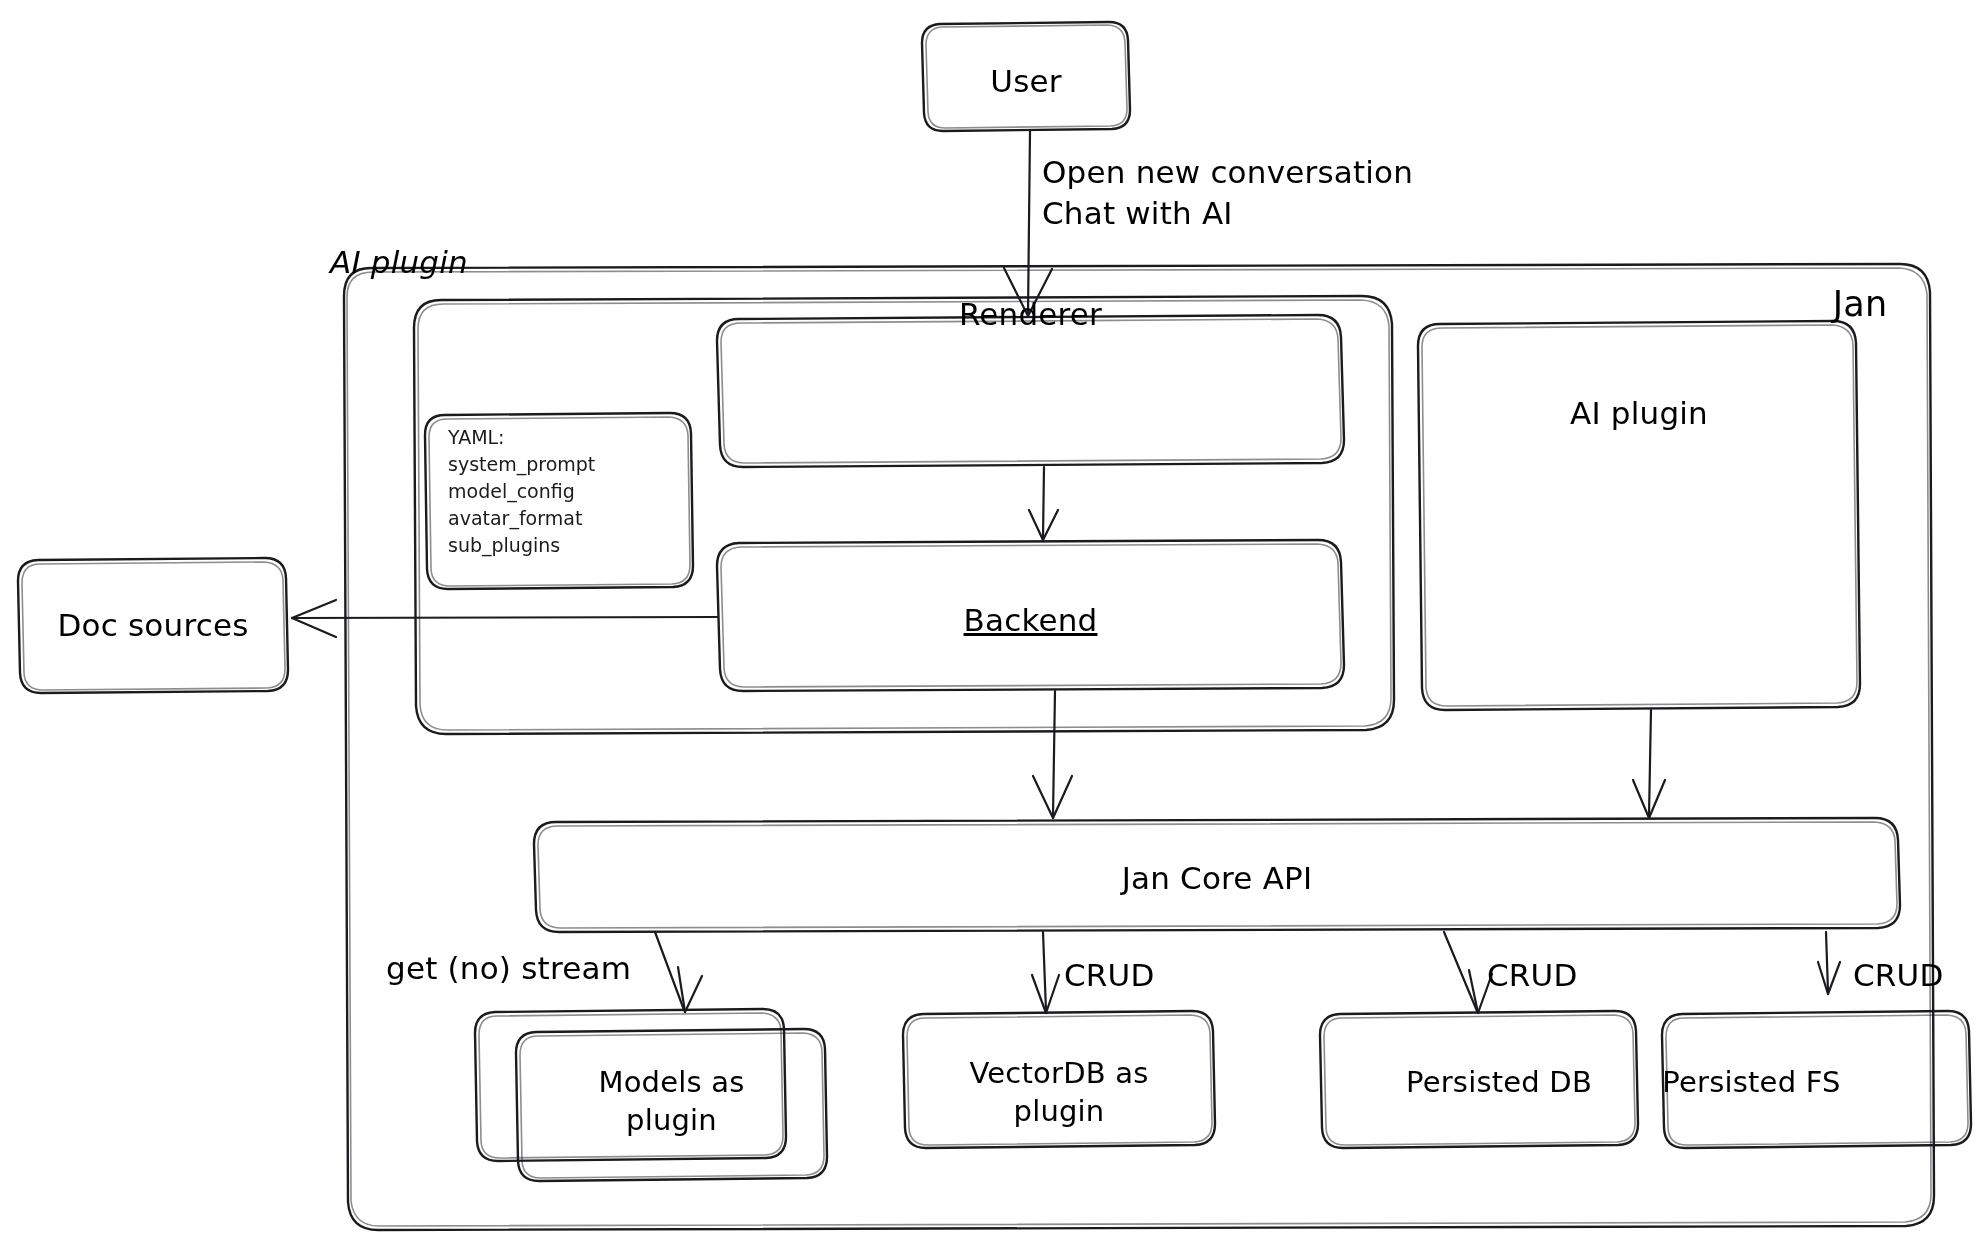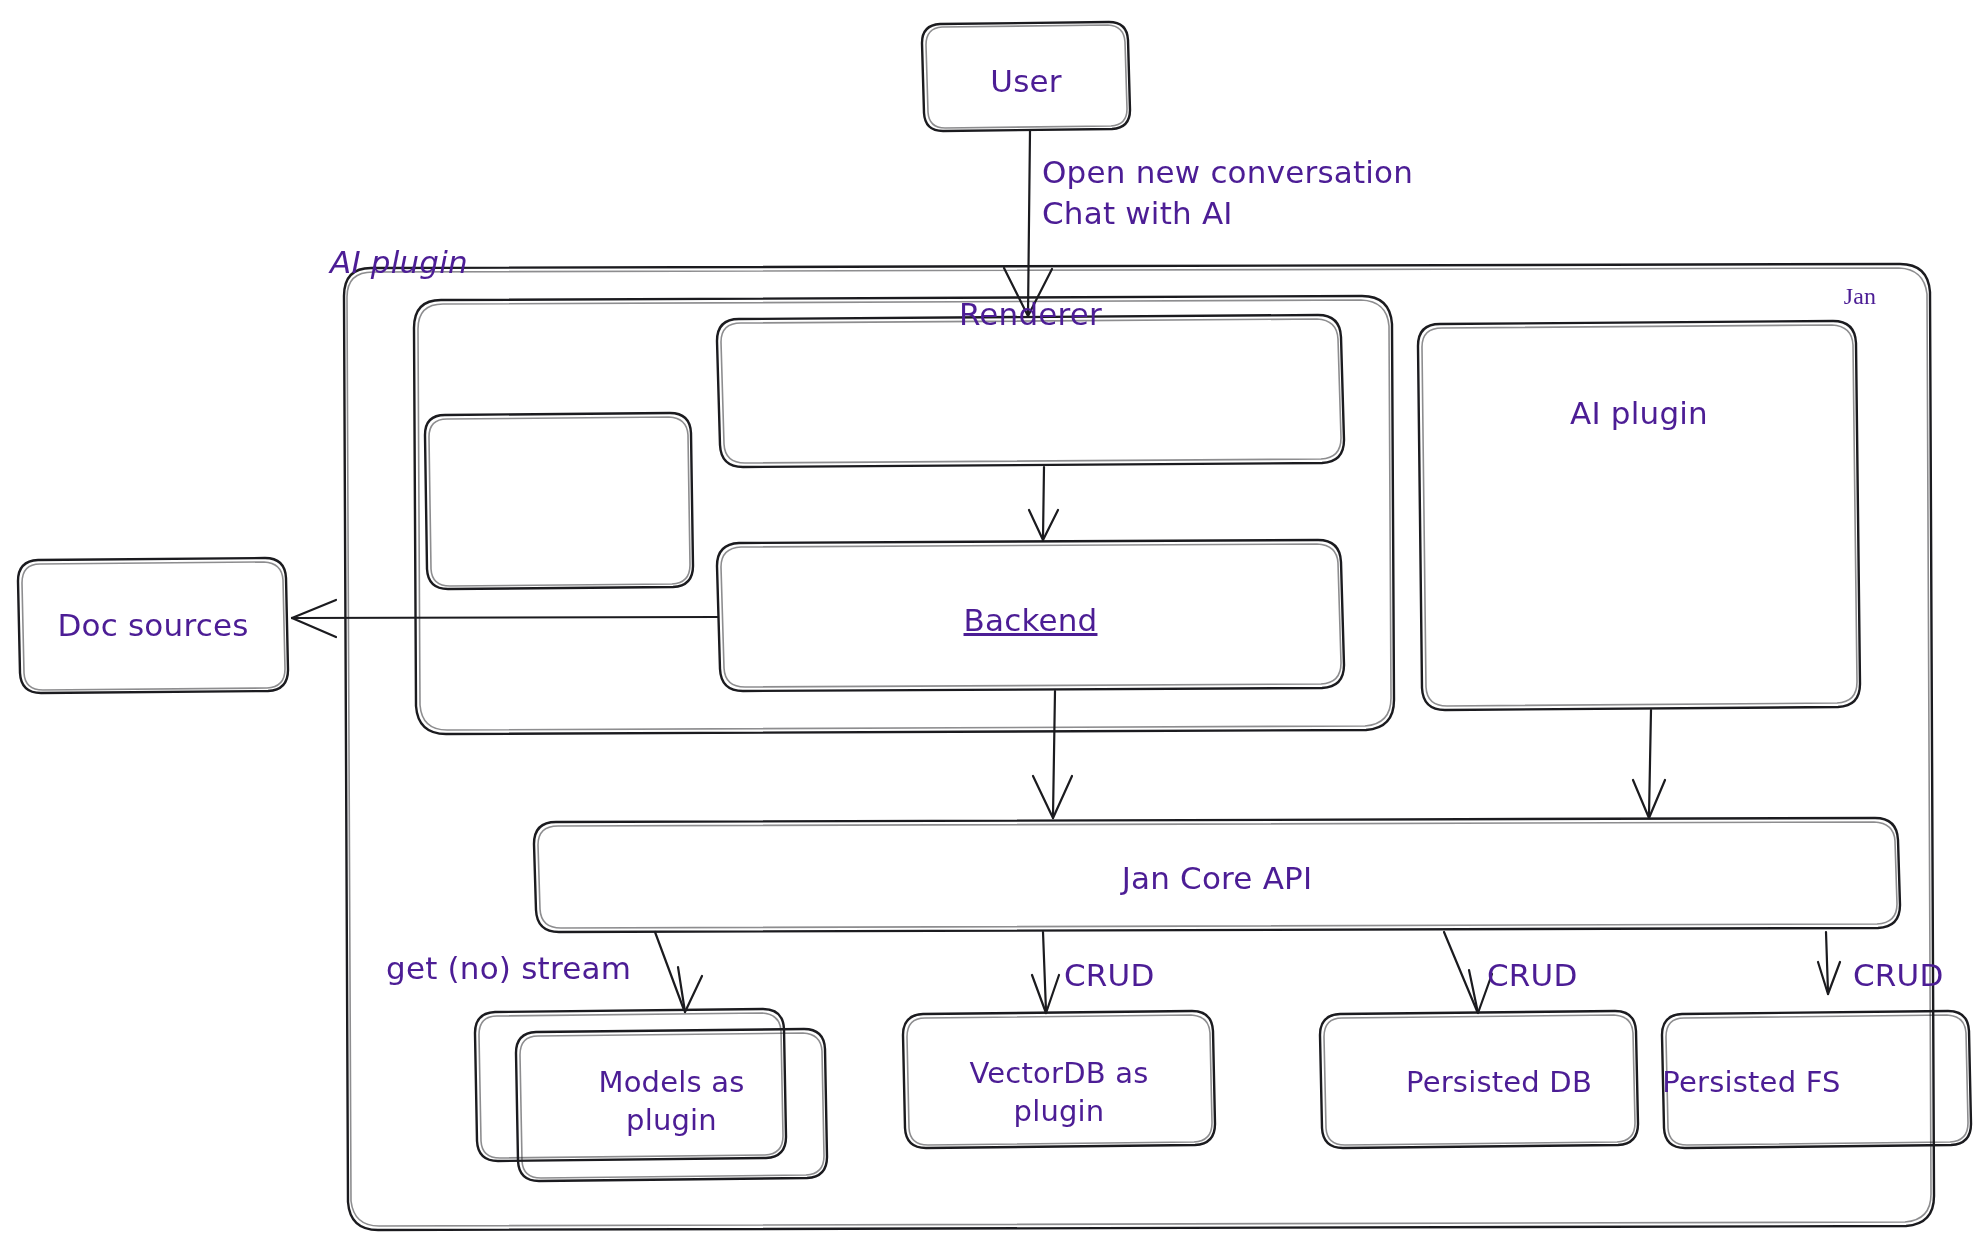--- a/index.html
+++ b/index.html
@@ -18,31 +18,31 @@
   svg.layer {
     position: absolute;
     left: 0;
     top: 0;
     width: 1981px;
     height: 1246px;
     pointer-events: none;
   }
   .node-label, .free-label {
     position: absolute;
-    color: #4c1d95;
+    color: #000000;
     text-align: center;
     line-height: 1.32;
     white-space: pre-line;
     letter-spacing: 0.2px;
     font-family: "DejaVu Sans", sans-serif;
   }
   .free-label { text-align: left; }
   .sz-xl { font-size: 31px; }
   .sz-lg { font-size: 29px; }
-  .sz-md { font-size: 24px; font-family: Liberation Serif, serif; }
+  .sz-md { font-size: 35px; }
   .italic-ish { font-style: italic; }
   .yaml-list {
     position: absolute;
     text-align: left;
     font-size: 19px;
     line-height: 1.42;
     color: #1b1b1f;
     white-space: pre-line;
     font-family: "DejaVu Sans", sans-serif;
   }
@@ -198,20 +198,25 @@
 
   <div class="node-label sz-xl" style="left:922px; top:61px; width:208px;">User</div>
   <div class="hit" style="left:922px; top:22px; width:208px; height:110px;"></div>
 
   <div class="node-label sz-xl" style="left:717px; top:294px; width:627px;">Renderer</div>
   <div class="hit" style="left:717px; top:315px; width:627px; height:152px;"></div>
 
   <div class="node-label sz-xl" style="left:717px; top:600px; width:627px;text-decoration:underline;">Backend</div>
   <div class="hit" style="left:717px; top:540px; width:627px; height:151px;"></div>
 
+  <div class="yaml-list" style="left:448px; top:424px; width:240px;">YAML:
+system_prompt
+model_config
+avatar_format
+sub_plugins</div>
   <div class="hit" style="left:425px; top:413px; width:268px; height:176px;"></div>
 
   <div class="node-label sz-xl" style="left:18px; top:605px; width:270px;">Doc sources</div>
   <div class="hit" style="left:18px; top:558px; width:270px; height:135px;"></div>
 
   <div class="node-label sz-xl" style="left:1418px; top:393px; width:442px;">AI plugin</div>
   <div class="hit" style="left:1418px; top:321px; width:442px; height:389px;"></div>
 
   <div class="node-label sz-xl" style="left:534px; top:858px; width:1366px;">Jan Core API</div>
   <div class="hit" style="left:534px; top:818px; width:1366px; height:114px;"></div>

